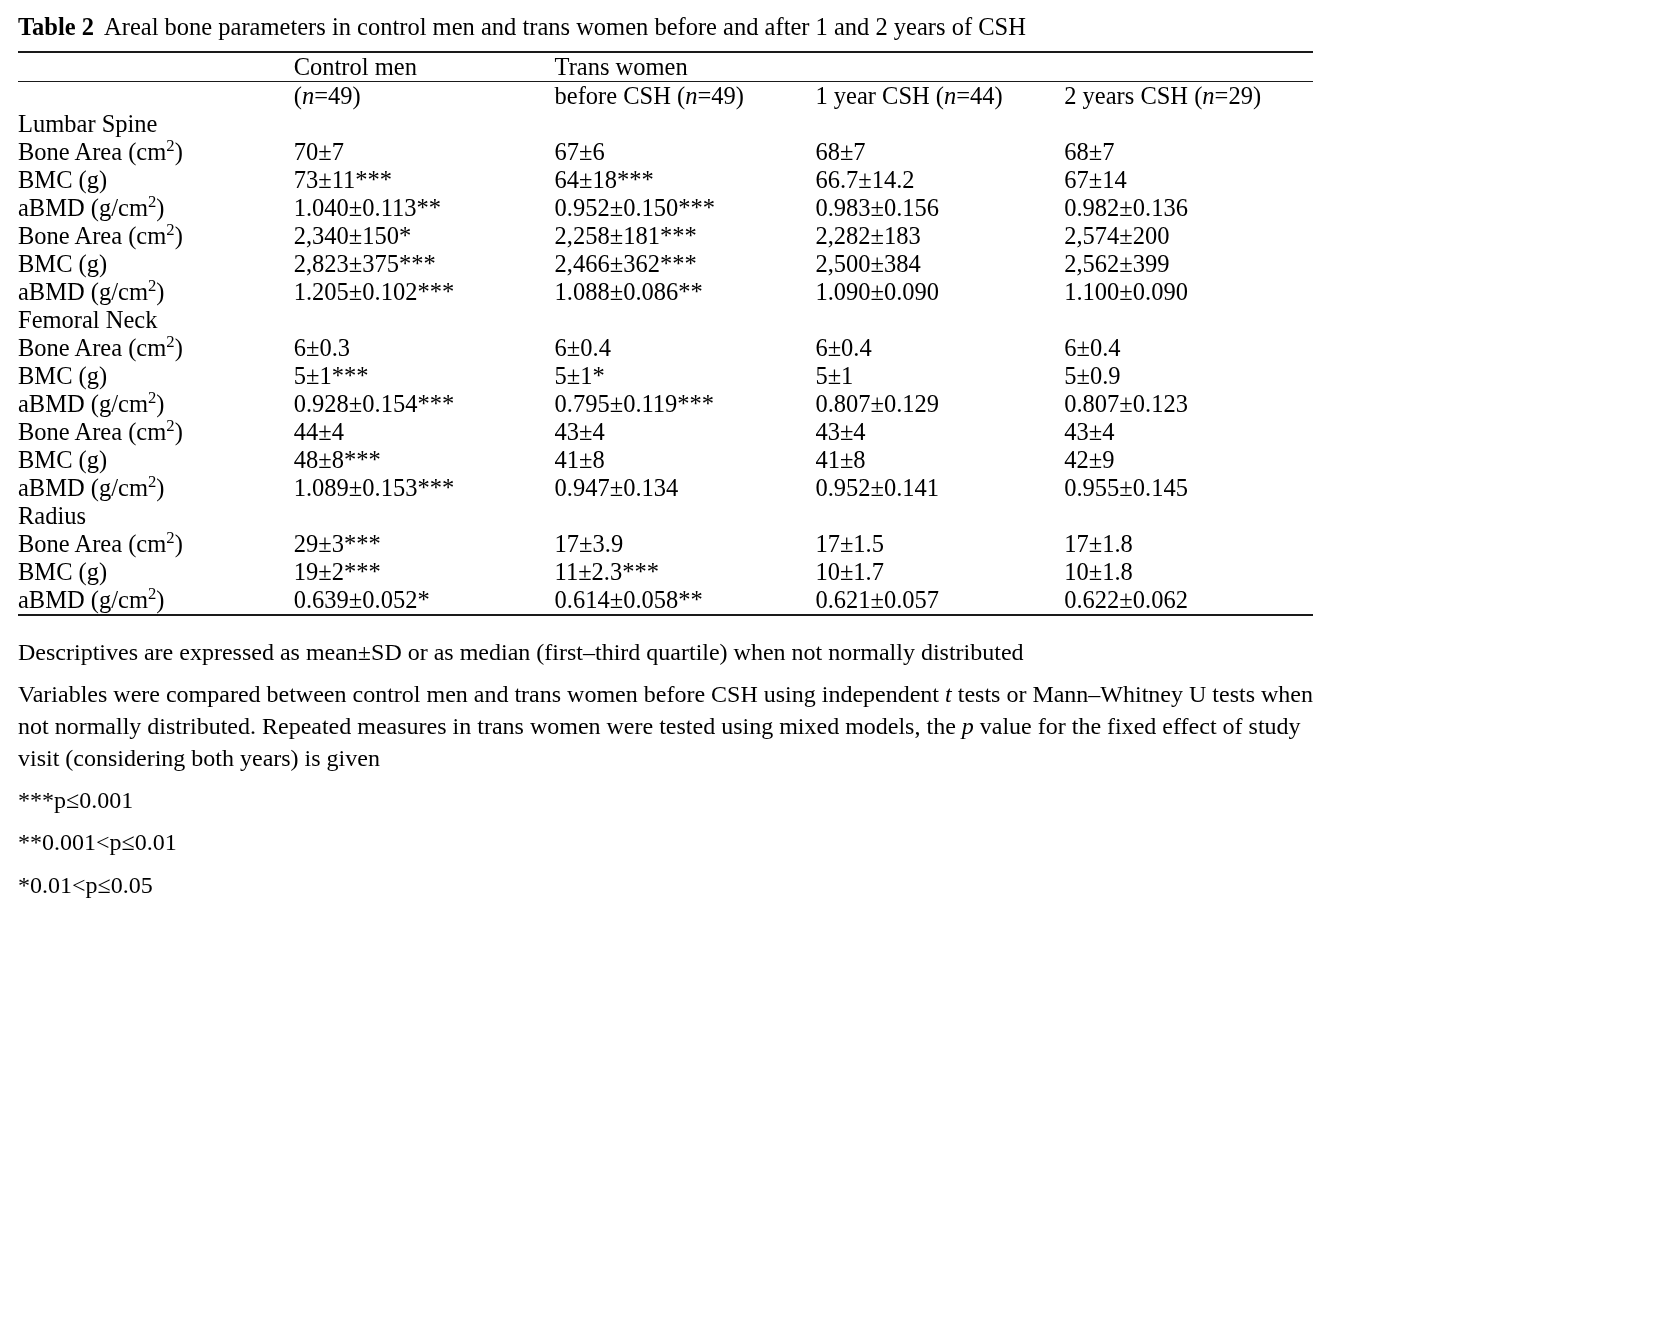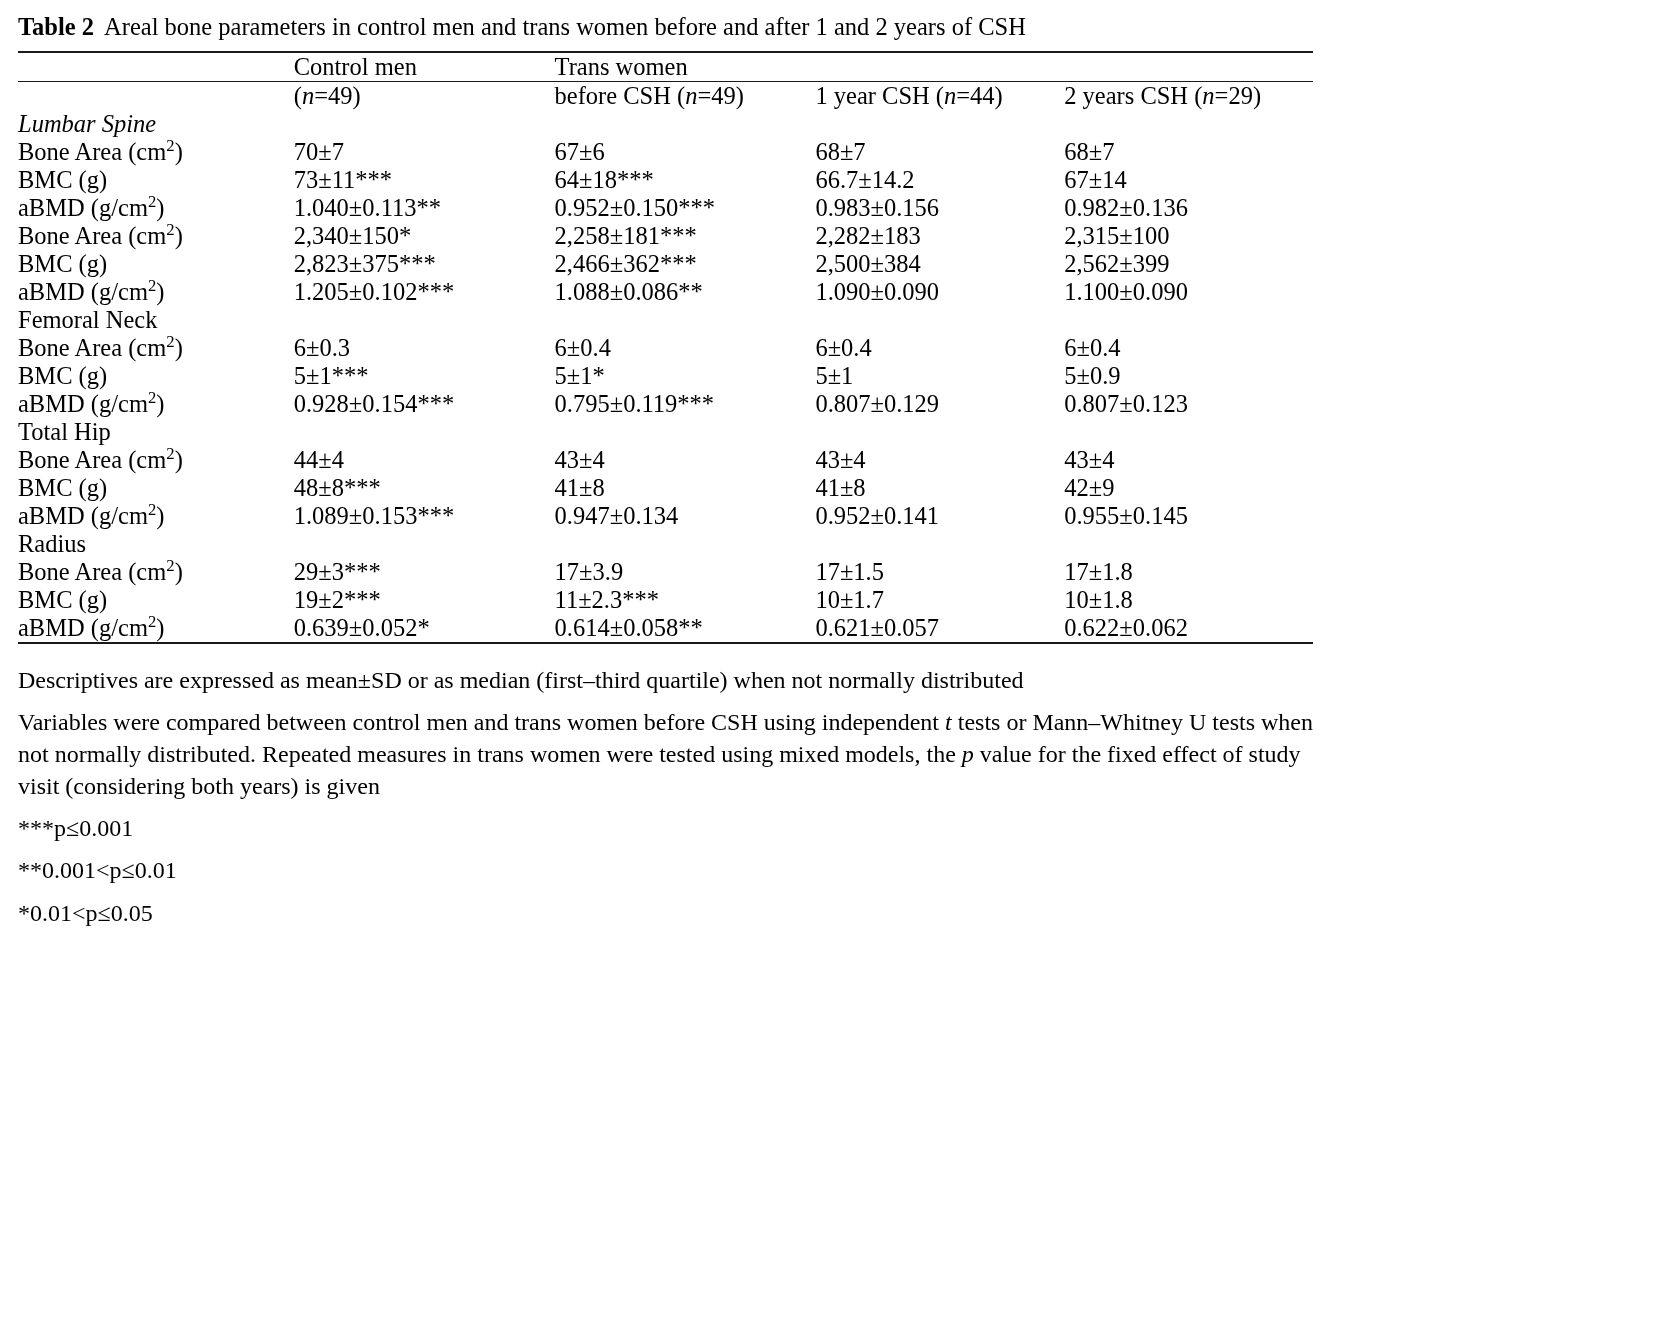--- a/index.html
+++ b/index.html
@@ -69,21 +69,21 @@
   .lbl-cell {
     white-space: nowrap;
   }
   sup {
     font-size: 0.68em;
     vertical-align: super;
     line-height: 0;
   }
   .ital { font-style: italic; }
 
-  .firstdata td { padding-top: 16px; font-style: italic; }
+  .firstdata td { padding-top: 16px; }
 
   .notes {
     font-size: 24px;
     line-height: 1.34;
     padding-top: 10px;
   }
   .notes p {
     margin: 0 0 10px 0;
   }
   .notes p:last-child { margin-bottom: 16px; }
@@ -144,21 +144,21 @@
           <td class="val">1.040±0.113**</td>
           <td class="val">0.952±0.150***</td>
           <td class="val">0.983±0.156</td>
           <td class="val">0.982±0.136</td>
         </tr>
         <tr class="data-row">
           <td class="lbl-cell">Bone Area (cm<sup>2</sup>)</td>
           <td class="val">2,340±150*</td>
           <td class="val">2,258±181***</td>
           <td class="val">2,282±183</td>
-          <td class="val">2,315±100</td>
+          <td class="val">2,574±200</td>
         </tr>
         <tr class="data-row">
           <td class="lbl-cell">BMC (g)</td>
           <td class="val">2,823±375***</td>
           <td class="val">2,466±362***</td>
           <td class="val">2,500±384</td>
           <td class="val">2,562±399</td>
         </tr>
         <tr class="data-row">
           <td class="lbl-cell">aBMD (g/cm<sup>2</sup>)</td>
@@ -183,23 +183,20 @@
           <td class="val">5±1*</td>
           <td class="val">5±1</td>
           <td class="val">5±0.9</td>
         </tr>
         <tr class="data-row">
           <td class="lbl-cell">aBMD (g/cm<sup>2</sup>)</td>
           <td class="val">0.928±0.154***</td>
           <td class="val">0.795±0.119***</td>
           <td class="val">0.807±0.129</td>
           <td class="val">0.807±0.123</td>
-        </tr>
-        <tr class="sec-row">
-          <td colspan="5">Total Hip</td>
         </tr>
         <tr class="data-row">
           <td class="lbl-cell">Bone Area (cm<sup>2</sup>)</td>
           <td class="val">44±4</td>
           <td class="val">43±4</td>
           <td class="val">43±4</td>
           <td class="val">43±4</td>
         </tr>
         <tr class="data-row">
           <td class="lbl-cell">BMC (g)</td>

